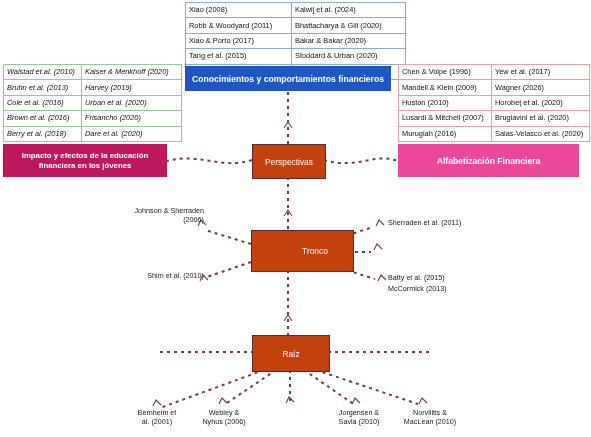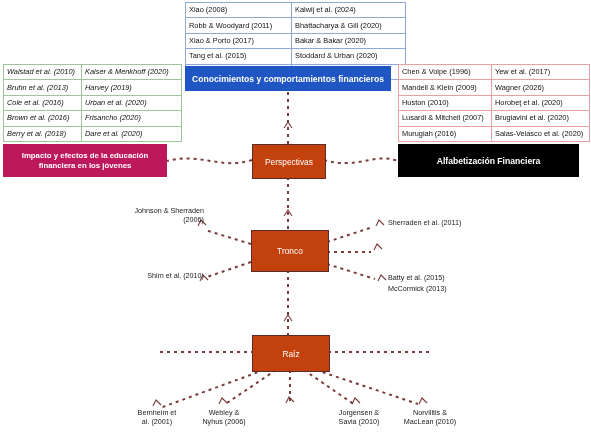--- a/index.html
+++ b/index.html
@@ -28,29 +28,29 @@
   .tbl-right td.c1{width:86px;}
   .tbl-right td.c2{width:91px;}
 
   
   .cbox{position:absolute;display:flex;align-items:center;justify-content:center;
         text-align:center;font-weight:bold;color:#fff;}
   .box-blue{left:185px;top:66px;width:206px;height:25px;background:#1f56c4;
             font-size:8.6px;}
   .box-green{left:3px;top:144px;width:164px;height:33px;background:#be185d;
              font-size:7.8px;line-height:1.25;padding:0 4px;box-sizing:border-box;}
-  .box-red{left:398px;top:144px;width:181px;height:33px;background:#000000;
+  .box-red{left:398px;top:144px;width:181px;height:33px;background:#ec4899;
            font-size:8.6px;}
 
   
   .node{position:absolute;background:#c2410c;border:1px solid #5e2b2b;
         display:flex;align-items:center;justify-content:center;
         color:#ffffff;font-size:8.4px;}
   .node-persp{left:252px;top:144px;width:72px;height:33px;}
-  .node-tronco{left:251px;top:230px;width:76px;height:40px;}
+  .node-tronco{left:251px;top:230px;width:76px;height:40px;padding-left:25px;}
   .node-raiz{left:252px;top:335px;width:76px;height:35px;}
 
   
   .leaf{position:absolute;font-size:7.2px;line-height:1.3;color:#1a1a1a;
         text-align:center;white-space:pre-line;}
   .leaf.l-right{text-align:left;}
   .leaf.l-left{text-align:right;}
 </style>
 </head>
 <body>

